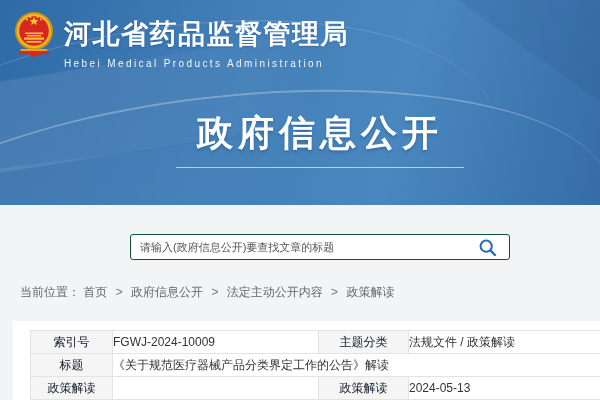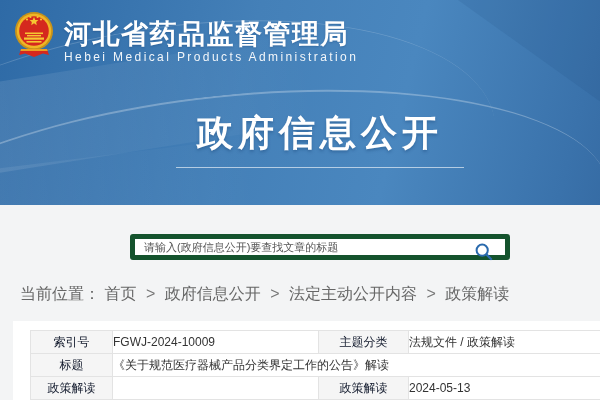--- a/index.html
+++ b/index.html
@@ -53,22 +53,22 @@
   }
   .emblem { width: 42px; height: 54px; flex: 0 0 auto; }
   .agency-names { margin-left: 9px; padding-top: 14px; }
   .agency-cn {
     color: #ffffff; font-size: 27px; font-weight: bold;
     letter-spacing: 1.5px; line-height: 24px;
     text-shadow: 0 1px 2px rgba(0,40,90,0.25);
     white-space: nowrap;
   }
   .agency-en {
-    color: rgba(255,255,255,0.93); font-size: 12px;
-    letter-spacing: 2.4px; margin-top: 4px; white-space: nowrap;
+    color: rgba(255,255,255,0.93); font-size: 10px;
+    letter-spacing: 2.4px; margin-top: 12px; white-space: nowrap;
   }
 
   .banner-title {
     position: absolute; top: 112px; left: 0; width: 640px;
     text-align: center; z-index: 3;
     color: #ffffff; font-size: 36px; font-weight: bold;
     letter-spacing: 5px; line-height: 42px;
     text-shadow: 0 2px 3px rgba(20,60,110,0.35);
   }
   .banner-underline {
@@ -80,41 +80,41 @@
   .content {
     position: absolute; top: 205px; left: 0;
     width: 640px; height: 195px;
     background: #f3f4f5;
   }
 
   .search-box {
     position: absolute; top: 29px; left: 130px;
     width: 380px; height: 26px;
     background: #ffffff;
-    border: 5px solid #14532d;
+    border: 1px solid #14532d;
     border-radius: 3px;
   }
   .search-input {
     position: absolute; top: 0; left: 0;
     width: 100%; height: 100%;
     border: none; outline: none; background: transparent;
     padding: 0 34px 0 9px;
     font-size: 11px; color: #333;
     font-family: inherit;
   }
   .search-input::placeholder { color: #555; opacity: 1; }
   .search-btn {
     position: absolute; top: 3px; right: 11px;
     width: 20px; height: 20px;
     background: none; border: none; cursor: pointer; padding: 0;
   }
 
   .breadcrumb {
     position: absolute; top: 79px; left: 20px;
-    font-size: 16px; color: #666; white-space: nowrap;
+    font-size: 12px; color: #666; white-space: nowrap;
   }
   .breadcrumb a { color: #666; text-decoration: none; cursor: pointer; }
   .crumb-sep { margin: 0 5px; color: #777; }
 
   .card {
     position: absolute; top: 116px; left: 13px;
     width: 720px; height: 90px;
     background: #ffffff;
   }
   .info-table {

